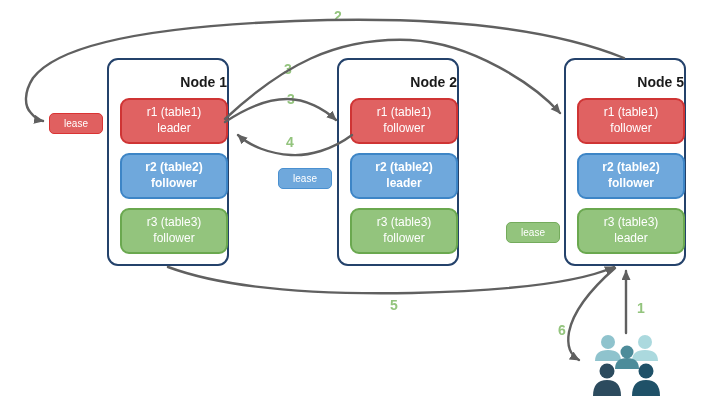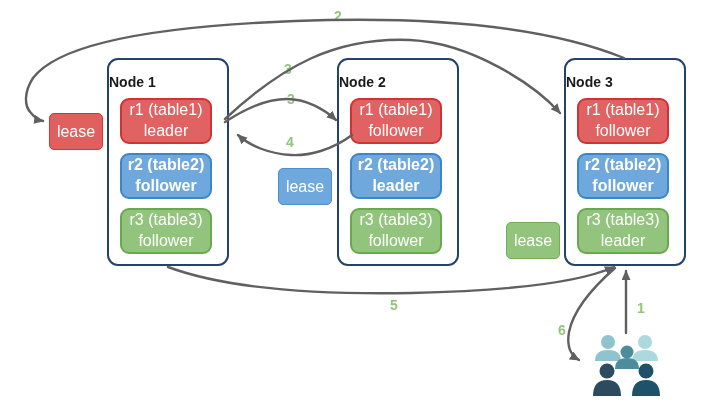--- a/index.html
+++ b/index.html
@@ -5,35 +5,35 @@
   html,body{margin:0;padding:0;background:#fff;}
   .canvas{
     position:relative;width:704px;height:405px;background:#ffffff;
     font-family:"Liberation Sans",sans-serif;overflow:hidden;
   }
   .node{
     position:absolute;width:122px;height:208px;box-sizing:border-box;
     background:#fff;border:2px solid #24426b;border-radius:11px;
   }
   .node-title{
-    position:absolute;top:14px;left:0;width:100%;text-align:left;
+    position:absolute;top:14px;left:0;width:100%;text-align:right;
     font-size:14px;font-weight:bold;color:#1a1a1a;
   }
   .replica{
-    position:absolute;left:11px;width:92px;height:46px;box-sizing:border-box;
-    border-radius:9px;border:2px solid;color:#fff;font-size:16px;line-height:1.3;
+    position:absolute;left:11px;width:108px;height:46px;box-sizing:border-box;
+    border-radius:9px;border:2px solid;color:#fff;font-size:12px;line-height:1.3;
     display:flex;flex-direction:column;align-items:center;justify-content:center;text-align:center;
   }
   .replica.red{background:#e06262;border-color:#cf3434;}
   .replica.blue{background:#6fa8dc;border-color:#3d85c6;}
   .replica.green{background:#93c47d;border-color:#6aa84f;}
   .r-pos-1{top:38px;}.r-pos-2{top:93px;font-weight:bold;}.r-pos-3{top:148px;text-align:center;}
   .lease{
-    position:absolute;width:54px;height:37px;box-sizing:border-box;border-radius:5px;
-    border:1.5px solid;color:#fff;font-size:16px;
+    position:absolute;width:54px;height:21px;box-sizing:border-box;border-radius:5px;
+    border:1.5px solid;color:#fff;font-size:10px;
     display:flex;align-items:center;justify-content:center;
   }
   .lease.red{background:#e06060;border-color:#da3333;}
   .lease.blue{background:#6fa8dc;border-color:#4a90d0;}
   .lease.green{background:#93c47d;border-color:#74ab5c;}
   .step{
     position:absolute;color:#93c47d;font-size:14px;font-weight:bold;line-height:16px;
   }
   .overlay{position:absolute;left:0;top:0;pointer-events:none;}
 </style>
@@ -68,21 +68,21 @@
       <span>r2 (table2)</span>
       <span>leader</span>
     </div>
     <div class="replica green r-pos-3">
       <span>r3 (table3)</span>
       <span>follower</span>
     </div>
   </div>
 
   <div class="node" style="left:564px;top:58px;">
-    <div class="node-title">Node 3</div>
+    <div class="node-title">Node 5</div>
     <div class="replica red r-pos-1">
       <span>r1 (table1)</span>
       <span>follower</span>
     </div>
     <div class="replica blue r-pos-2">
       <span>r2 (table2)</span>
       <span>follower</span>
     </div>
     <div class="replica green r-pos-3">
       <span>r3 (table3)</span>

